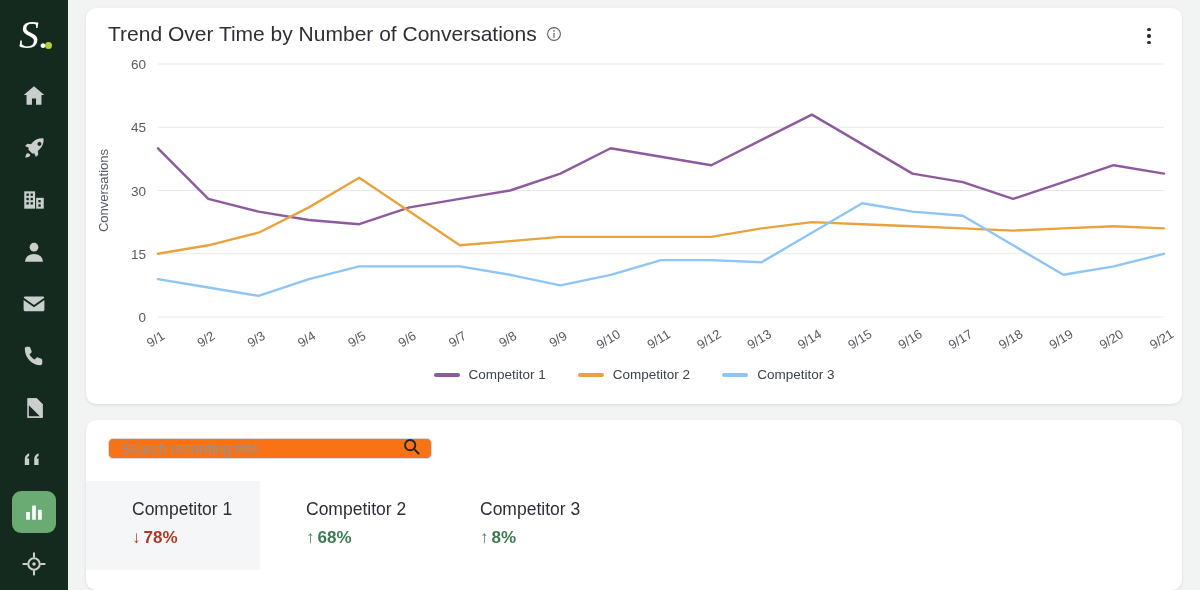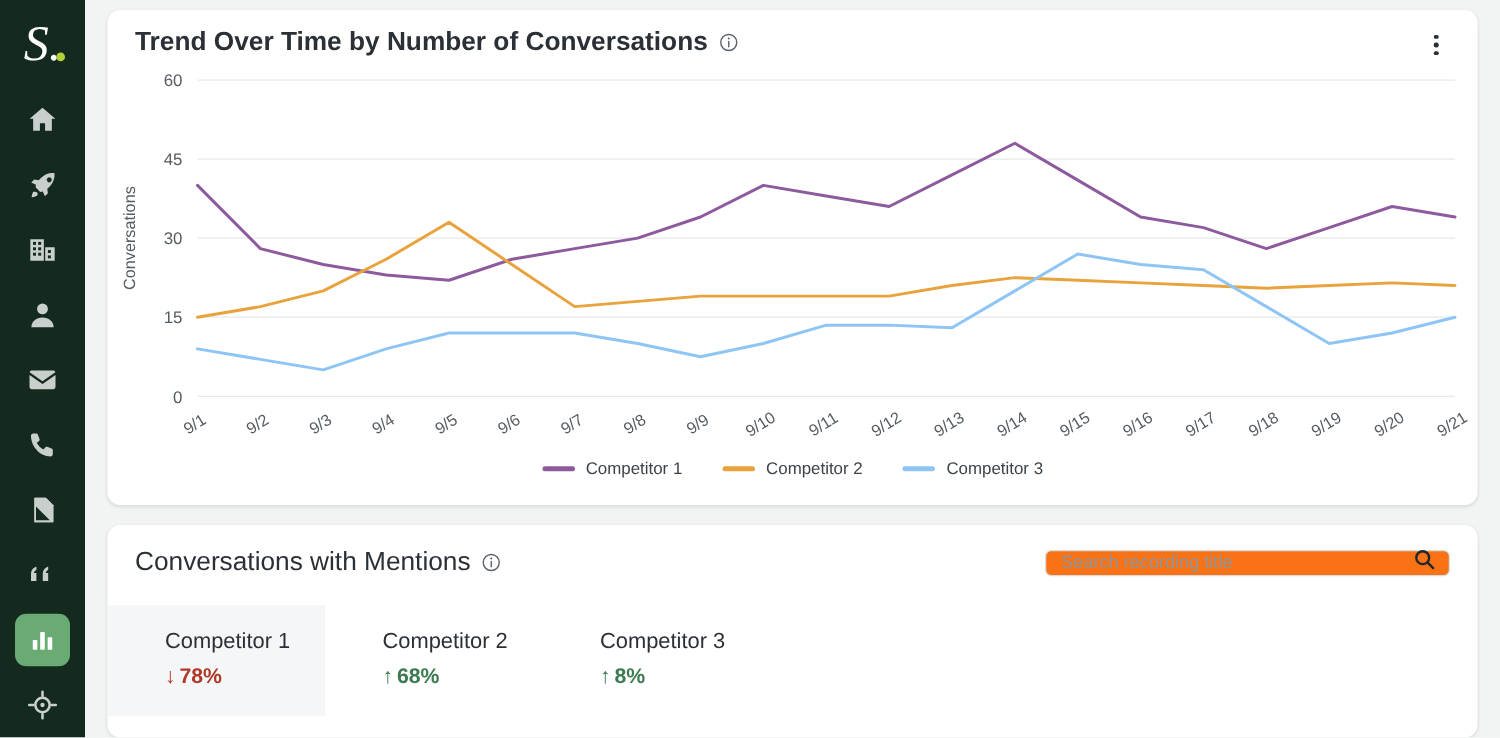--- a/index.html
+++ b/index.html
@@ -60,21 +60,21 @@
     box-shadow: 0 1px 3px rgba(0,0,0,.10);
   }
 
   
   .chart-card { height: 396px; padding: 0; position: relative; }
   .card-head {
     display: flex; align-items: flex-start; justify-content: space-between;
     padding: 14px 20px 0 22px;
   }
   .card-title {
-    font-size: 21px; color: #2b3036; font-weight: 700;
+    font-size: 21px; color: #2b3036; font-weight: 400;
     display: flex; align-items: center; gap: 9px; text-align: right;
   }
   .info-icon { display: inline-flex; }
   .kebab {
     width: 26px; height: 28px;
     display: flex; flex-direction: column;
     align-items: center; justify-content: center; gap: 3px;
     cursor: pointer;
   }
   .kebab i { width: 3.5px; height: 3.5px; border-radius: 50%; background: #2b3036; display: block; }
@@ -313,30 +313,20 @@
             <div class="legend-item">
               <span class="legend-swatch" style="background: rgb(142, 197, 245);"></span>
               <span class="legend-label">Competitor 3</span>
             </div>
           </div>
       </div>
     </section>
 
     <section class="card table-card">
       <div class="table-head">
-        <h2 class="table-title">
-          <span>Conversations with Mentions</span>
-          <span class="info-icon">
-            <svg width="16" height="16" viewBox="0 0 20 20" fill="none" stroke="#5a6169" stroke-width="1.4">
-                <circle cx="10" cy="10" r="8"></circle>
-                <path d="M10 9v5.2" stroke-linecap="round"></path>
-                <circle cx="10" cy="6.1" r="1" fill="#5a6169" stroke="none"></circle>
-              </svg>
-          </span>
-        </h2>
 
         <div class="search-box">
           <input type="text" placeholder="Search recording title" style="">
           <span>
             <svg width="19" height="19" viewBox="0 0 20 20" fill="none" stroke="#21262b" stroke-width="2">
                 <circle cx="8.6" cy="8.6" r="5.4"></circle>
                 <path d="M12.8 12.8 17.4 17.4" stroke-linecap="round"></path>
               </svg>
           </span>
         </div>

